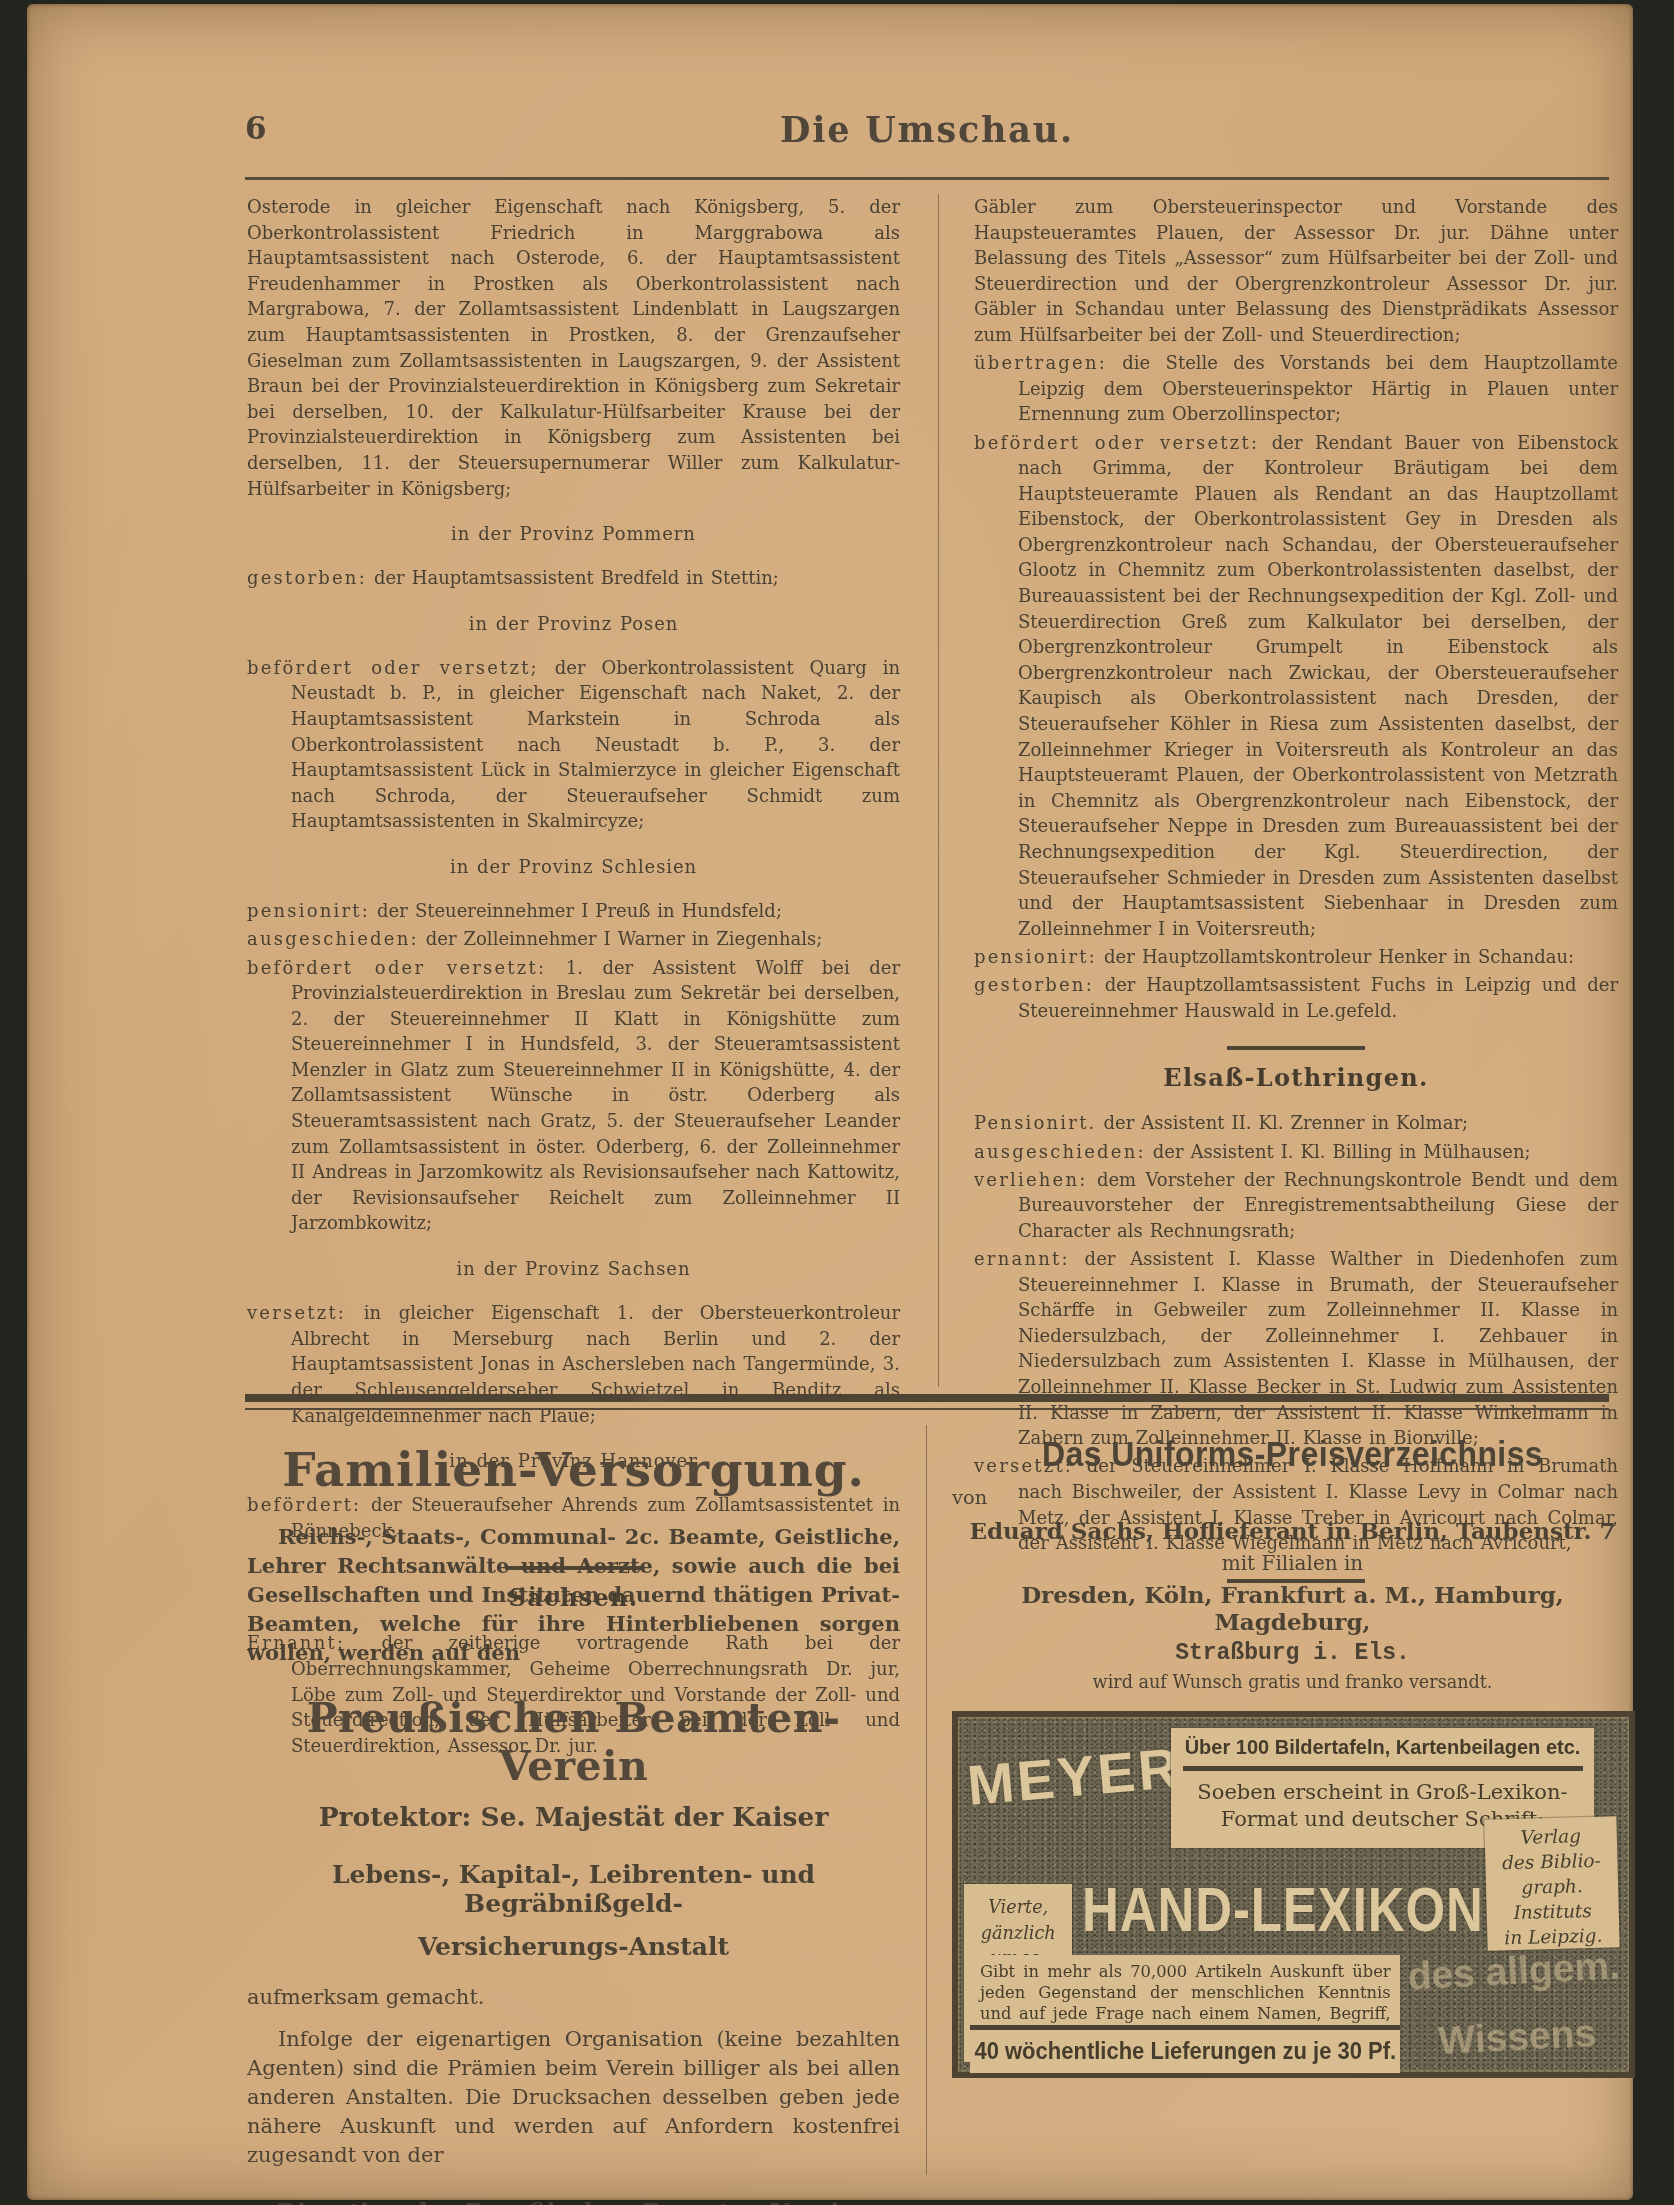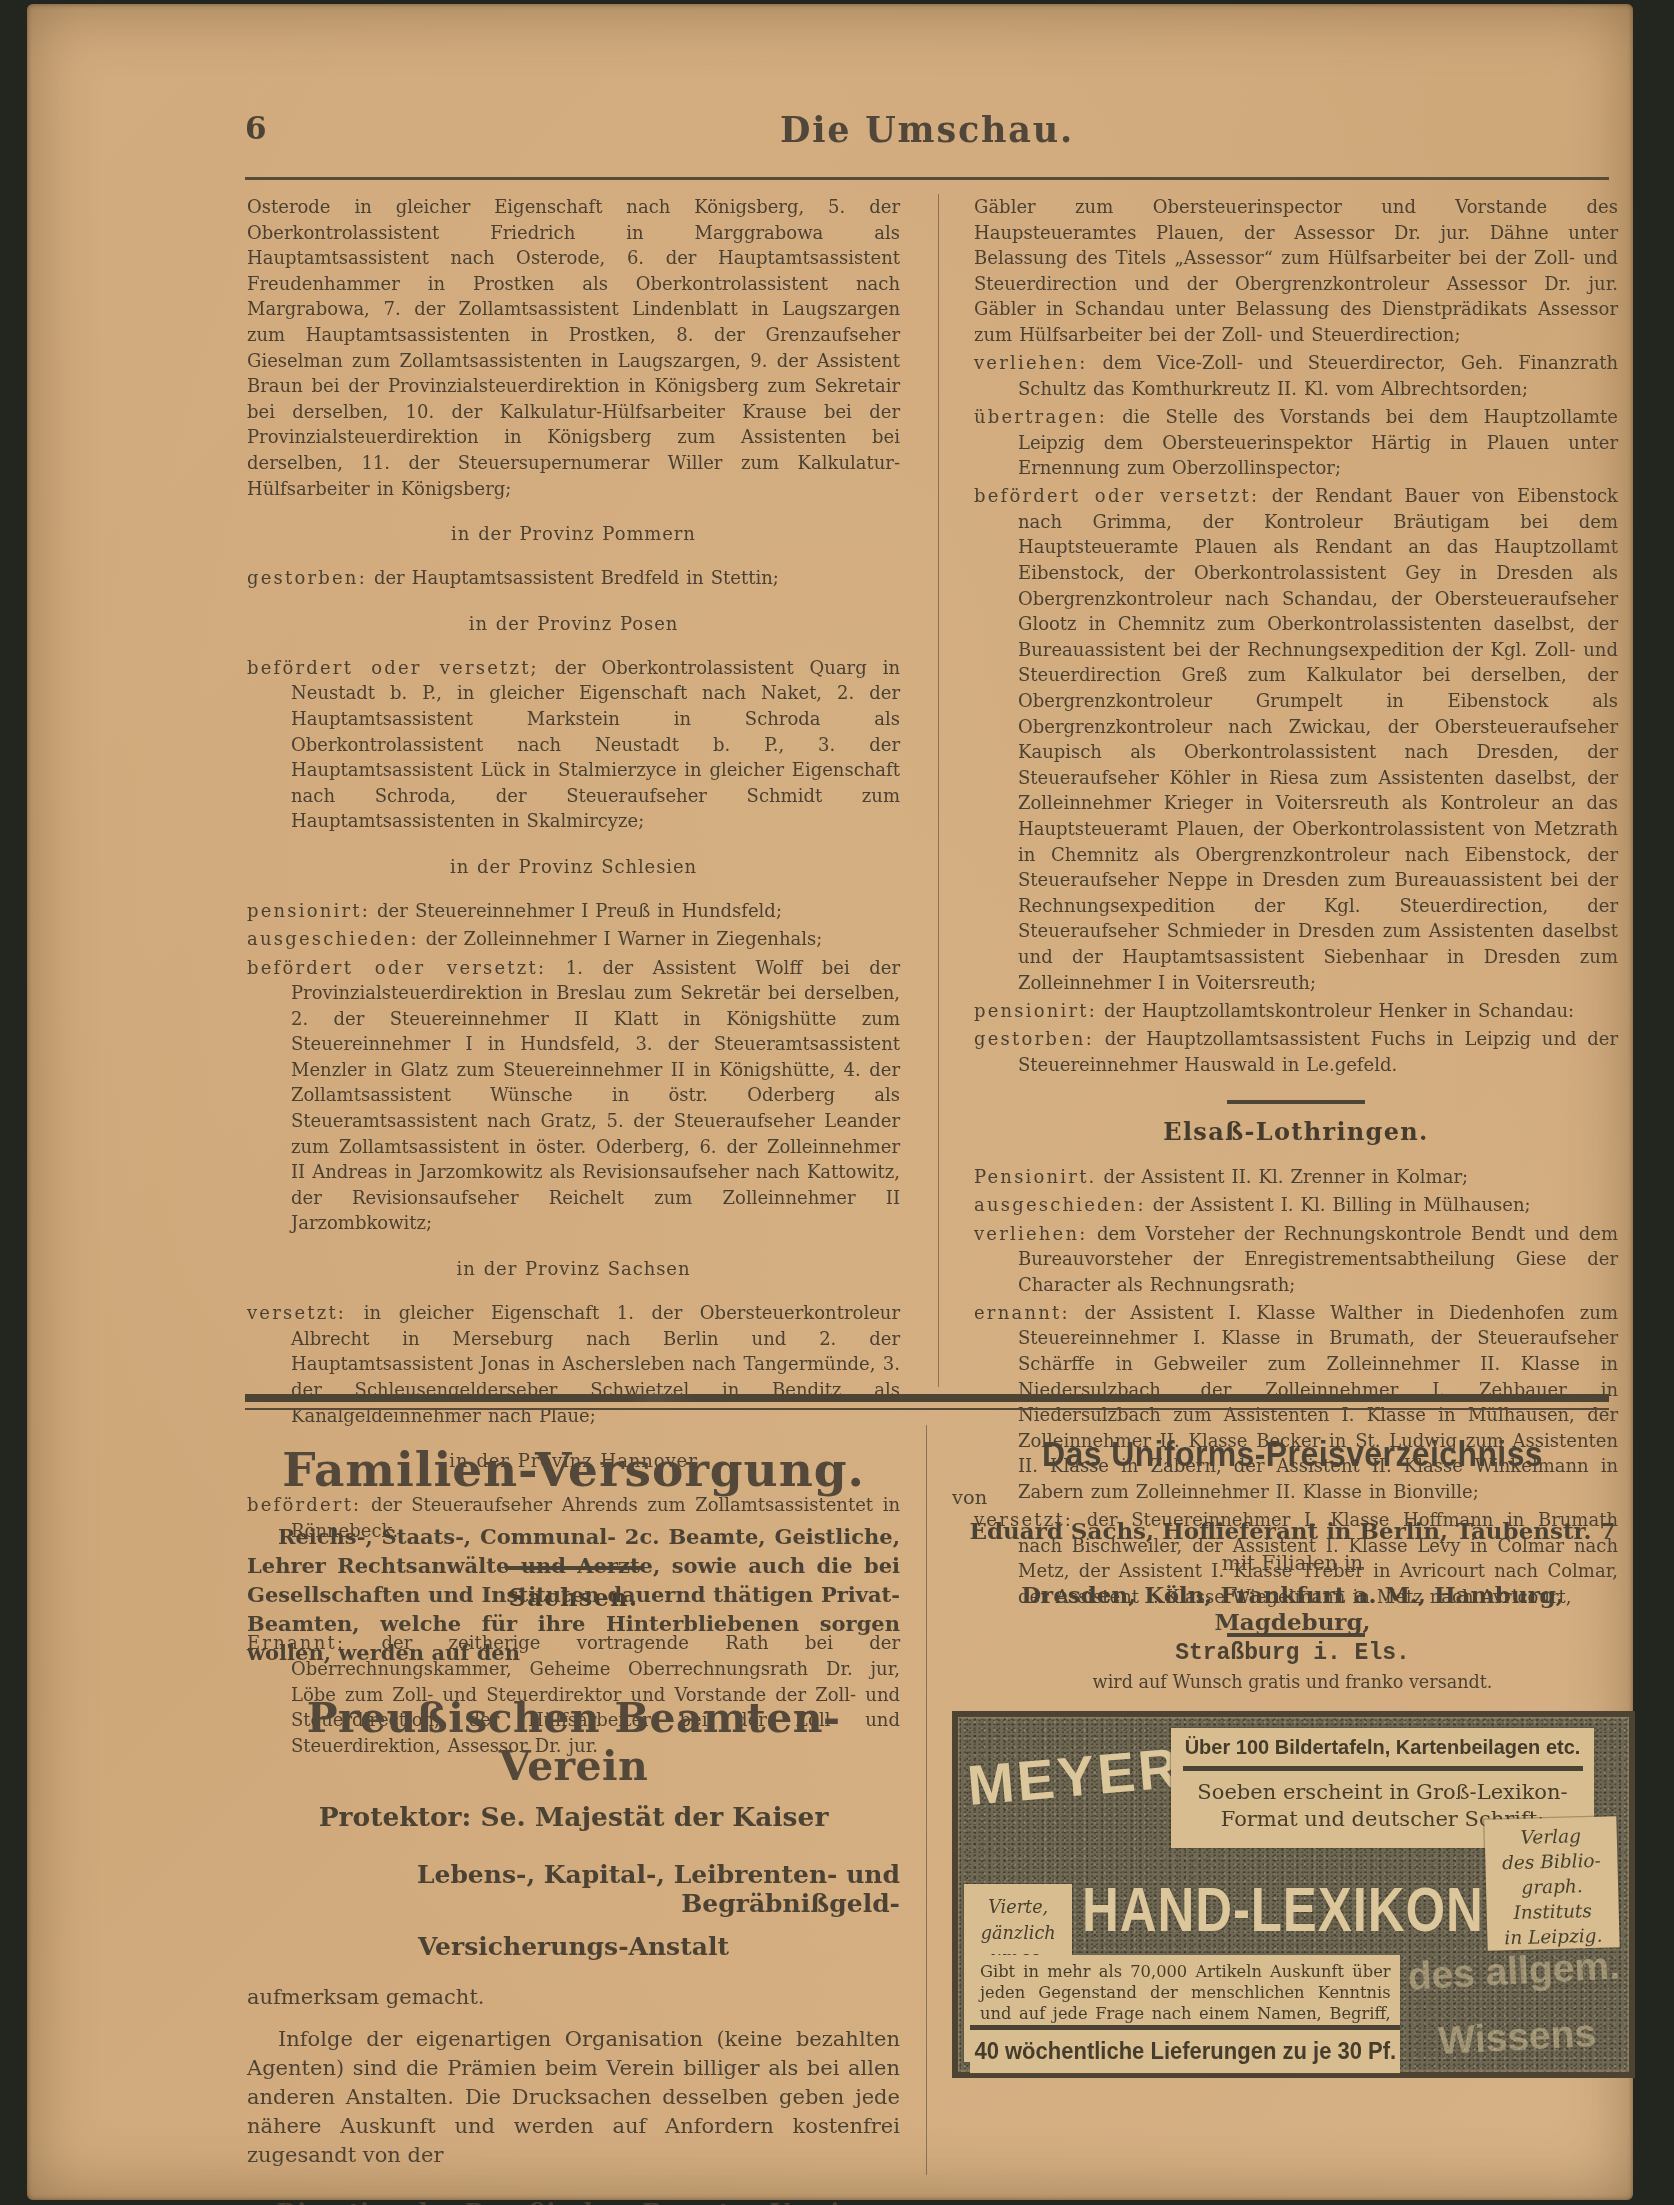--- a/index.html
+++ b/index.html
@@ -44,21 +44,21 @@
   .section-rule-thick{position:absolute;left:218px;top:1390px;width:1364px;height:7.5px;
     background:linear-gradient(90deg,#4e4434 0%,#4e4434 28%,#5c5140 30%,#4e4434 33%,#4e4434 100%);}
   .section-rule-thin{position:absolute;left:218px;top:1404px;width:1364px;height:1.8px;background:#56493a;}
 
   
   .ad-left{position:absolute;left:220px;top:1431px;width:653px;color:#4c4233;}
   .ad-left .ad-title{font-size:47px;font-weight:bold;text-align:center;letter-spacing:0.9px;margin:6.2px 0 0;color:#53483a;}
   .ad-left .ad-intro{font-size:21px;line-height:29px;text-align:justify;text-indent:31px;margin:25px 0 0;font-weight:bold;}
   .ad-left .ad-org{font-size:41px;font-weight:bold;text-align:center;margin:27px 0 0;letter-spacing:0.4px;color:#53483a;}
   .ad-left .ad-protector{font-size:26.5px;font-weight:bold;text-align:center;margin:11.5px 0 0;}
-  .ad-left .ad-line1{font-size:25px;font-weight:bold;text-align:right;margin:28px 0 0;}
+  .ad-left .ad-line1{font-size:25px;font-weight:bold;text-align:center;margin:28px 0 0;}
   .ad-left .ad-line2{font-size:25px;font-weight:bold;text-align:center;margin:14px 0 0;}
   .ad-left .ad-note{font-size:21px;margin:24px 0 0;}
   .ad-left .ad-body{font-size:21px;line-height:29px;text-align:justify;text-indent:31px;margin:16px 0 0;}
   .ad-left .ad-sig1{font-size:24px;font-weight:bold;text-align:center;margin:28px 0 0;}
 
   
   .ad-right{position:absolute;left:925px;top:1431px;width:681px;color:#4c4233;}
   .ad-right .u-title{font-family:"Liberation Sans",sans-serif;font-size:32px;font-weight:bold;
     text-align:center;letter-spacing:0.4px;transform:scaleY(1.08);transform-origin:top;color:#4e4536;}
   .ad-right .u-von{font-size:19.4px;text-align:left;margin-top:13.2px;}
@@ -132,21 +132,20 @@
       <p class="entry"><span class="lbl">versetzt:</span> in gleicher Eigenschaft 1. der Obersteuerkontroleur Albrecht in Merseburg nach Berlin und 2. der Hauptamtsassistent Jonas in Aschersleben nach Tangermünde, 3. der Schleusengelderseber Schwietzel in Benditz als Kanalgeldeinnehmer nach Plaue;</p>
       <div class="subhead">in der Provinz Hannover</div>
       <p class="entry"><span class="lbl">befördert:</span> der Steueraufseher Ahrends zum Zollamtsassistentet in Rönnebeck.</p>
       <div class="short-rule"></div>
       <div class="big-heading">Sachsen.</div>
       <p class="entry"><span class="lbl">Ernannt:</span> der zeitherige vortragende Rath bei der Oberrechnungskammer, Geheime Oberrechnungsrath Dr. jur, Löbe zum Zoll- und Steuerdirektor und Vorstande der Zoll- und Steuerdirection, der Hülfsarbeiter bei der Zoll- und Steuerdirektion, Assessor Dr. jur.</p>
     </div>
   <div class="colrule article"></div>
   <div class="col right">
       <p class="entry plain">Gäbler zum Obersteuerinspector und Vorstande des Haupsteueramtes Plauen, der Assessor Dr. jur. Dähne unter Belassung des Titels „Assessor“ zum Hülfsarbeiter bei der Zoll- und Steuerdirection und der Obergrenzkontroleur Assessor Dr. jur. Gäbler in Schandau unter Belassung des Dienstprädikats Assessor zum Hülfsarbeiter bei der Zoll- und Steuerdirection;</p>
-      <p class="entry"><span class="lbl">verliehen:</span> dem Vice-Zoll- und Steuerdirector, Geh. Finanzrath Schultz das Komthurkreutz II. Kl. vom Albrechtsorden;</p>
       <p class="entry"><span class="lbl">übertragen:</span> die Stelle des Vorstands bei dem Hauptzollamte Leipzig dem Obersteuerinspektor Härtig in Plauen unter Ernennung zum Oberzollinspector;</p>
       <p class="entry"><span class="lbl">befördert oder versetzt:</span> der Rendant Bauer von Eibenstock nach Grimma, der Kontroleur Bräutigam bei dem Hauptsteueramte Plauen als Rendant an das Hauptzollamt Eibenstock, der Oberkontrolassistent Gey in Dresden als Obergrenzkontroleur nach Schandau, der Obersteueraufseher Glootz in Chemnitz zum Oberkontrolassistenten daselbst, der Bureauassistent bei der Rechnungsexpedition der Kgl. Zoll- und Steuerdirection Greß zum Kalkulator bei derselben, der Obergrenzkontroleur Grumpelt in Eibenstock als Obergrenzkontroleur nach Zwickau, der Obersteueraufseher Kaupisch als Oberkontrolassistent nach Dresden, der Steueraufseher Köhler in Riesa zum Assistenten daselbst, der Zolleinnehmer Krieger in Voitersreuth als Kontroleur an das Hauptsteueramt Plauen, der Oberkontrolassistent von Metzrath in Chemnitz als Obergrenzkontroleur nach Eibenstock, der Steueraufseher Neppe in Dresden zum Bureauassistent bei der Rechnungsexpedition der Kgl. Steuerdirection, der Steueraufseher Schmieder in Dresden zum Assistenten daselbst und der Hauptamtsassistent Siebenhaar in Dresden zum Zolleinnehmer I in Voitersreuth;</p>
       <p class="entry"><span class="lbl">pensionirt:</span> der Hauptzollamtskontroleur Henker in Schandau:</p>
       <p class="entry"><span class="lbl">gestorben:</span> der Hauptzollamtsassistent Fuchs in Leipzig und der Steuereinnehmer Hauswald in Le.gefeld.</p>
       <div class="short-rule"></div>
       <div class="big-heading">Elsaß-Lothringen.</div>
       <p class="entry"><span class="lbl">Pensionirt.</span> der Assistent II. Kl. Zrenner in Kolmar;</p>
       <p class="entry"><span class="lbl">ausgeschieden:</span> der Assistent I. Kl. Billing in Mülhausen;</p>
       <p class="entry"><span class="lbl">verliehen:</span> dem Vorsteher der Rechnungskontrole Bendt und dem Bureauvorsteher der Enregistrementsabtheilung Giese der Character als Rechnungsrath;</p>
       <p class="entry"><span class="lbl">ernannt:</span> der Assistent I. Klasse Walther in Diedenhofen zum Steuereinnehmer I. Klasse in Brumath, der Steueraufseher Schärffe in Gebweiler zum Zolleinnehmer II. Klasse in Niedersulzbach, der Zolleinnehmer I. Zehbauer in Niedersulzbach zum Assistenten I. Klasse in Mülhausen, der Zolleinnehmer II. Klasse Becker in St. Ludwig zum Assistenten II. Klasse in Zabern, der Assistent II. Klasse Winkelmann in Zabern zum Zolleinnehmer II. Klasse in Bionville;</p>

